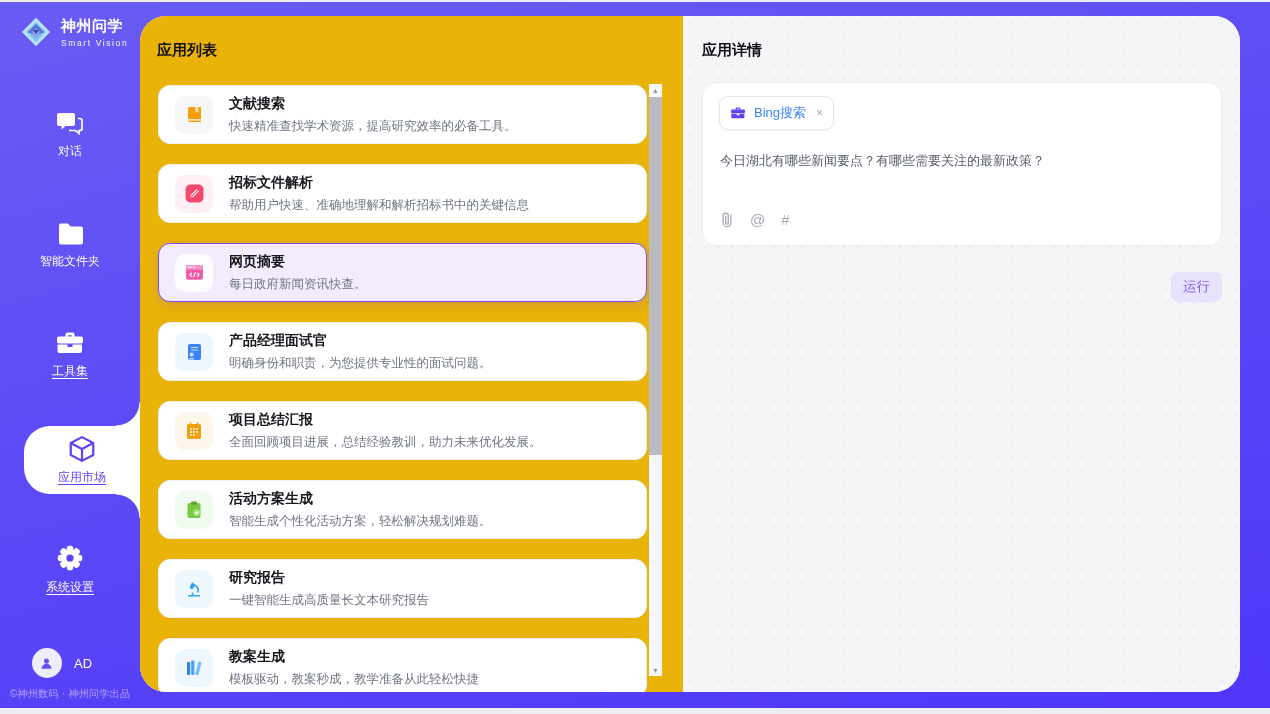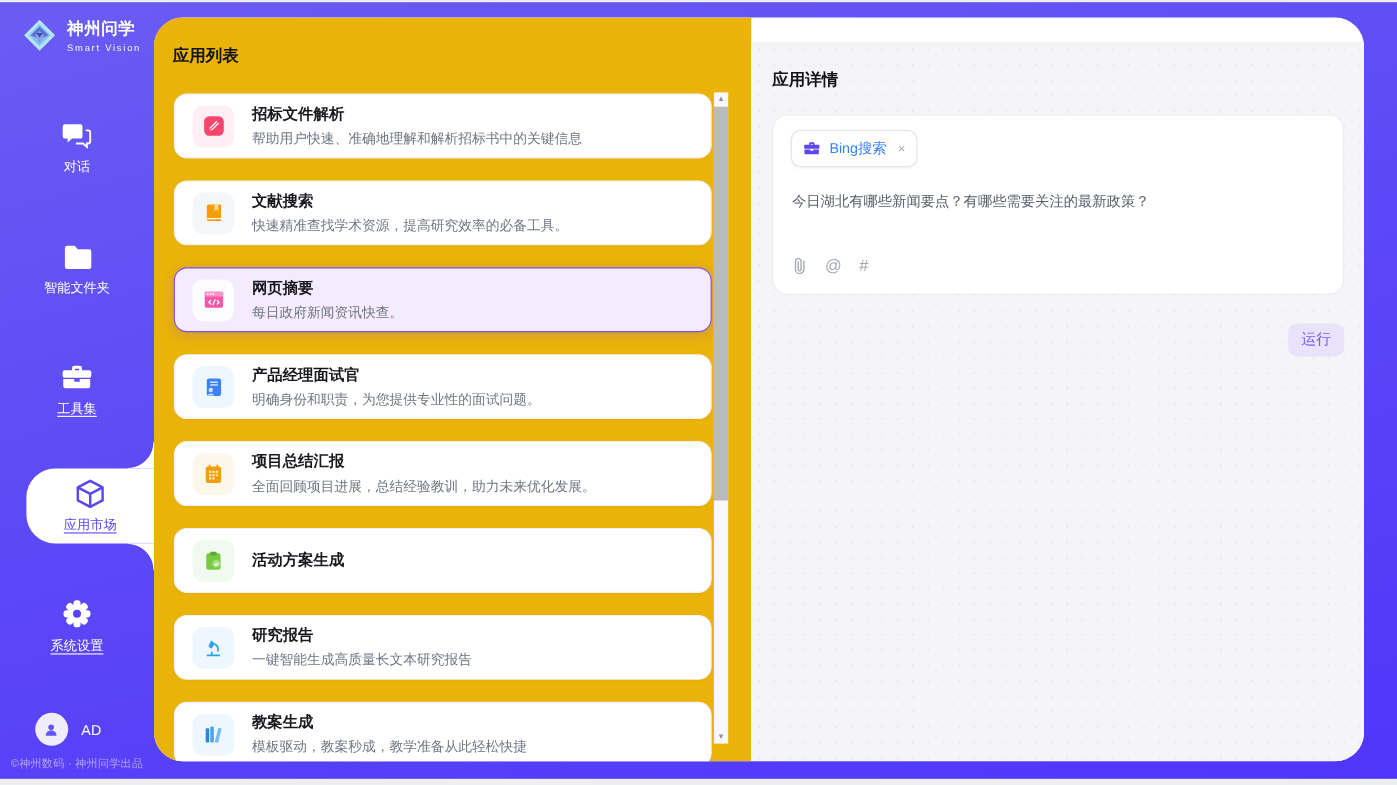--- a/index.html
+++ b/index.html
@@ -62,21 +62,21 @@
 
   
   .scrollbar { position:absolute; top:68px; right:21px; width:13px; height:592px; background:#f8f8fa; }
   .sb-arrow { position:absolute; left:0; width:13px; height:12px; color:#8f939c; font-size:7px;
     display:flex; align-items:center; justify-content:center; cursor:pointer; }
   .sb-up { top:0; } .sb-down { bottom:0; }
   .sb-thumb { position:absolute; top:13px; left:0; width:13px; height:358px; background:#b9bbc1; cursor:pointer; }
 
   
   .detail-panel { position:relative; flex:1; background:#f5f5f8;
-    background-image:radial-gradient(#e9e9ee 1px, rgba(0,0,0,0) 1px); background-size:14px 14px;margin-top:22px; }
+    background-image:radial-gradient(#e9e9ee 1px, rgba(0,0,0,0) 1px); background-size:14px 14px; }
   .detail-panel .panel-title { position:absolute; top:25px; left:19px; }
   .detail-card { position:absolute; top:66px; left:19px; width:520px; height:164px;
     background:#fff; border:1px solid #ececef; border-radius:14px; }
   .tool-tag { position:absolute; top:13px; left:16px; display:inline-flex; align-items:center;
     gap:8px; padding:7px 10px; border:1px solid #e4e5e9; border-radius:9px; background:#fff;
     box-shadow:0 1px 2px rgba(20,20,40,.04); cursor:pointer; }
   .tool-tag .tag-label { font-size:13px; color:#3b82f6; }
   .tag-close { font-size:12px; color:#a6aab2; margin-left:2px; cursor:pointer; }
   .prompt-text { position:absolute; top:68px; left:17px; right:17px; font-size:13px;
     color:#565d68; line-height:1.5; cursor:text; }
@@ -170,44 +170,44 @@
   </div>
 
   <div class="content">
 
     <div class="list-panel">
       <div class="panel-title">应用列表</div>
 
       <div class="cards">
 
         <div class="card">
+          <span class="app-icon ibg-gray">
+            <svg width="20" height="20" viewBox="0 0 20 20">
+              <path fill="#f59e0b" d="M4 3.5A1.5 1.5 0 0 1 5.5 2H16a1 1 0 0 1 1 1v14H6a2 2 0 0 1-2-2z"></path>
+              <path fill="#fcd9a0" d="M11 2h3.5v6l-1.75-1.4L11 8z"></path>
+              <path stroke="#fff" stroke-width="1.2" d="M4 14.8h13"></path>
+            </svg>
+          </span>
+          <span class="card-text">
+            <span class="card-title">文献搜索</span>
+            <span class="card-desc">快速精准查找学术资源，提高研究效率的必备工具。</span>
+          </span>
+        </div>
+
+        <div class="card">
           <span class="app-icon ibg-pink">
             <svg width="21" height="21" viewBox="0 0 20 20">
               <rect x="1.5" y="1.5" width="17" height="17" rx="4.5" fill="#f5476d"></rect>
               <path d="M5.6 14.4l1-3.2 5.6-5.6 2.2 2.2-5.6 5.6z" fill="#fff"></path>
               <path d="M5.6 14.4 14.4 5.6" stroke="#f5476d" stroke-width="1"></path>
             </svg>
           </span>
           <span class="card-text">
             <span class="card-title">招标文件解析</span>
             <span class="card-desc">帮助用户快速、准确地理解和解析招标书中的关键信息</span>
-          </span>
-        </div>
-
-        <div class="card">
-          <span class="app-icon ibg-gray">
-            <svg width="20" height="20" viewBox="0 0 20 20">
-              <path fill="#f59e0b" d="M4 3.5A1.5 1.5 0 0 1 5.5 2H16a1 1 0 0 1 1 1v14H6a2 2 0 0 1-2-2z"></path>
-              <path fill="#fcd9a0" d="M11 2h3.5v6l-1.75-1.4L11 8z"></path>
-              <path stroke="#fff" stroke-width="1.2" d="M4 14.8h13"></path>
-            </svg>
-          </span>
-          <span class="card-text">
-            <span class="card-title">文献搜索</span>
-            <span class="card-desc">快速精准查找学术资源，提高研究效率的必备工具。</span>
           </span>
         </div>
 
         <div class="card selected">
           <span class="app-icon ibg-white">
             <svg width="21" height="21" viewBox="0 0 20 20">
               <rect x="2" y="3" width="16" height="14" rx="2.2" fill="#ee5aa5"></rect>
               <rect x="2" y="3" width="16" height="4.2" fill="#f795c6"></rect>
               <circle cx="4.6" cy="5.1" r=".8" fill="#fff"></circle>
                 <circle cx="7" cy="5.1" r=".8" fill="#fff"></circle>
@@ -263,20 +263,21 @@
           <span class="app-icon ibg-green">
             <svg width="20" height="20" viewBox="0 0 20 20">
               <rect x="3.5" y="3" width="13" height="15" rx="2" fill="#7ac943"></rect>
               <rect x="7" y="1.5" width="6" height="3.5" rx="1.2" fill="#5ea832"></rect>
               <circle cx="12.6" cy="12.6" r="3.4" fill="#a8e07f"></circle>
               <path d="m11 12.6 1.3 1.3 2-2.2" stroke="#fff" stroke-width="1.2" fill="none"></path>
             </svg>
           </span>
           <span class="card-text">
             <span class="card-title">活动方案生成</span>
+            <span class="card-desc">智能生成个性化活动方案，轻松解决规划难题。</span>
           </span>
         </div>
 
         <div class="card">
           <span class="app-icon ibg-sky">
             <svg width="20" height="20" viewBox="0 0 20 20">
               <path d="M8 3.2 11.4 6l-3 4.6a3.4 3.4 0 0 1-2.8-2.3z" fill="#2fa3ee"></path>
               <path d="M11 6.5a5 5 0 0 1 2.8 6.8" stroke="#2fa3ee" stroke-width="1.6" fill="none"></path>
               <path stroke="#2fa3ee" stroke-width="1.6" d="M4 16.8h12M8.5 13.5v3"></path>
             </svg>

